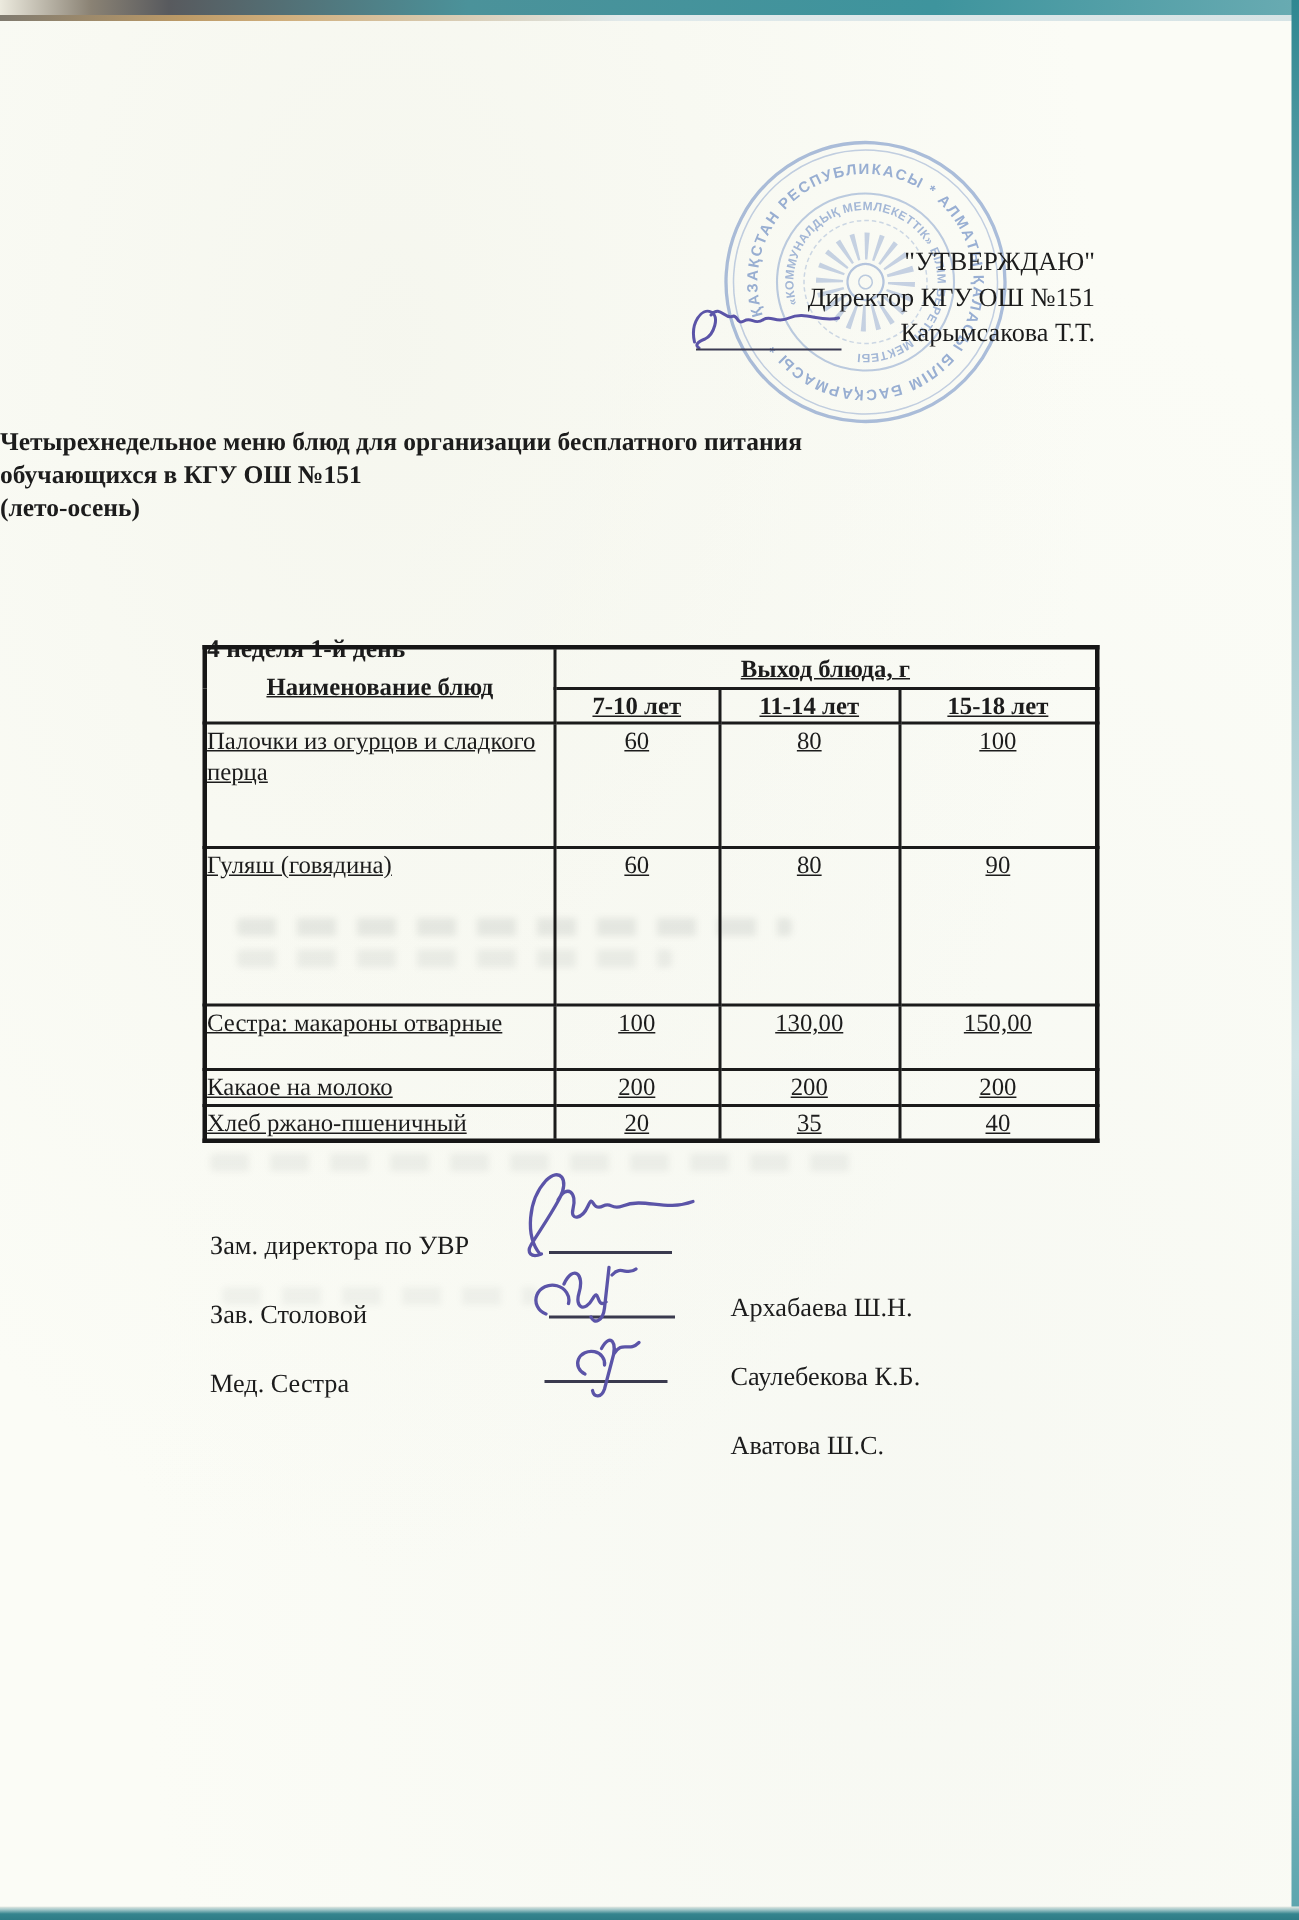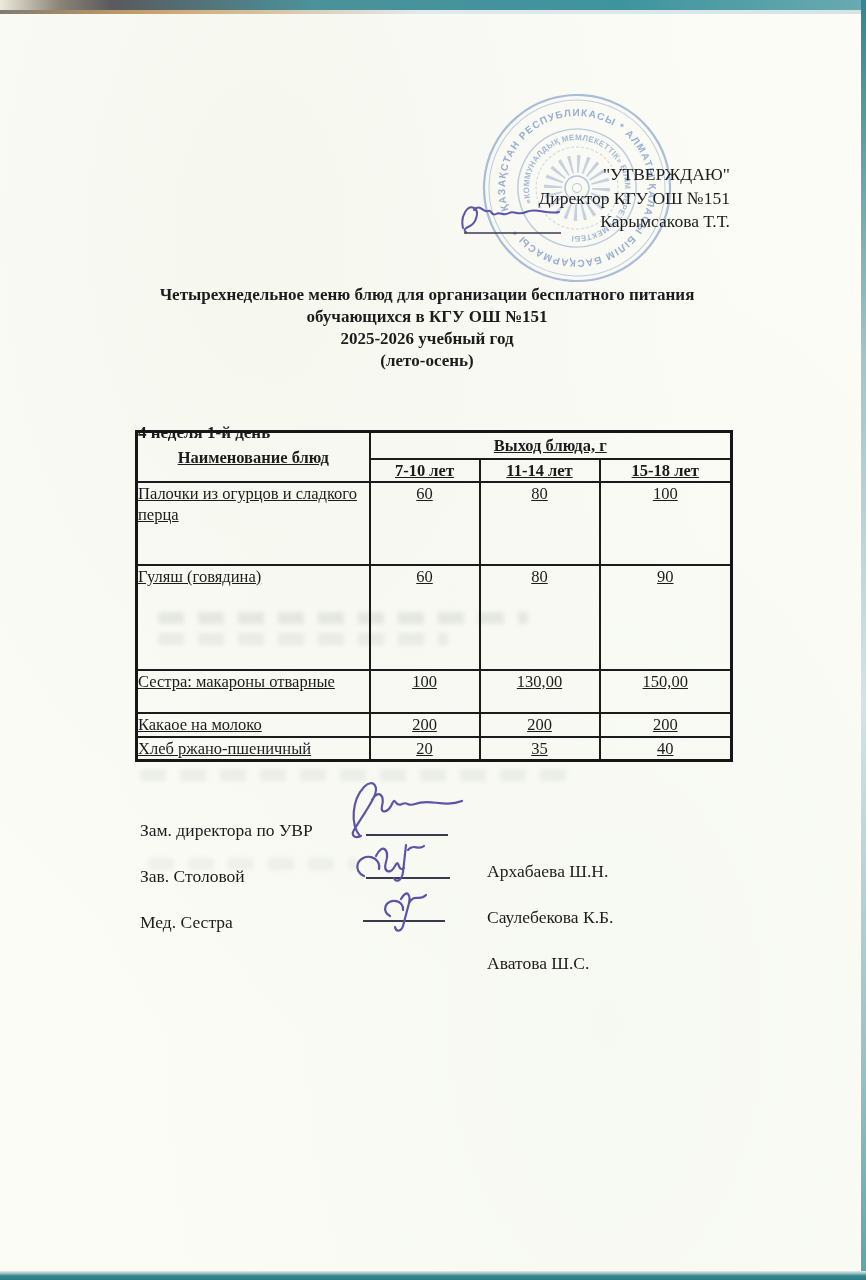--- a/index.html
+++ b/index.html
@@ -22,21 +22,21 @@
     background:linear-gradient(180deg,#2f8791 0%,#9fc6cb 28%,#d2e4e6 55%,#93c1c7 84%,#5ba4ad 100%);}
   .edge-bottom{left:0;right:0;bottom:0;height:9px;
     background:linear-gradient(180deg,#e6ebe4 0%,#9dc3c6 25%,#35848e 55%,#2e7c86 100%);}
   
   .stamp{position:absolute;left:475px;top:86px;z-index:1;filter:blur(.35px);opacity:.9;mix-blend-mode:multiply;}
   
   .approval{position:absolute;left:420px;top:163px;width:310px;text-align:right;z-index:3;
     font-size:17.5px;line-height:23.5px;}
   .director-sig{position:absolute;left:455px;top:200px;z-index:2;}
   
-  .doc-title{position:absolute;left:0;right:12px;top:284px;text-align:center;
+  .doc-title{position:absolute;left:0;right:12px;top:284px;text-align:left;
     font-weight:bold;font-size:17px;line-height:22px;}
   .week-heading{position:absolute;left:138px;top:387px;font-weight:bold;font-size:17px;margin-top:36px;}
   
   .menu-table{position:absolute;left:135px;top:430px;width:595px;border-collapse:collapse;
     table-layout:fixed;z-index:2;}
   .menu-table th,.menu-table td{border:2px solid #1b1b1b;padding:0;vertical-align:top;
     font-size:16.5px;line-height:21px;overflow:hidden;}
   .menu-table{border:3px solid #161616;text-decoration:underline;}
   .menu-table th{font-weight:bold;text-align:center;}
   .th-name{vertical-align:middle !important;}
@@ -94,21 +94,20 @@
 
   <div class="approval">
     <div>"УТВЕРЖДАЮ"</div>
     <div>Директор КГУ ОШ №151</div>
     <div>Карымсакова Т.Т.</div>
   </div>
 
   <div class="doc-title">
     <div>Четырехнедельное меню блюд для организации бесплатного питания</div>
     <div>обучающихся в КГУ ОШ №151</div>
-    <div>2025-2026 учебный год</div>
     <div>(лето-осень)</div>
   </div>
 
   <div class="week-heading">4 неделя 1-й день</div>
 
   <div class="ghost" style="left:158px;top:612px;width:370px;opacity:.45"></div>
   <div class="ghost" style="left:158px;top:633px;width:290px;opacity:.35"></div>
   <div class="ghost" style="left:140px;top:769px;width:430px;opacity:.3"></div>
   <div class="ghost" style="left:148px;top:858px;width:210px;opacity:.25"></div>
 

